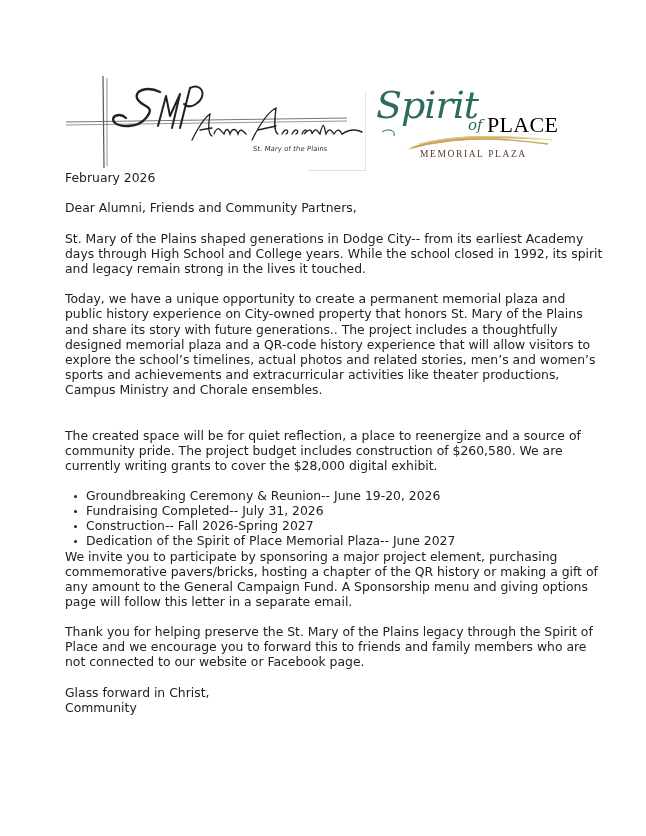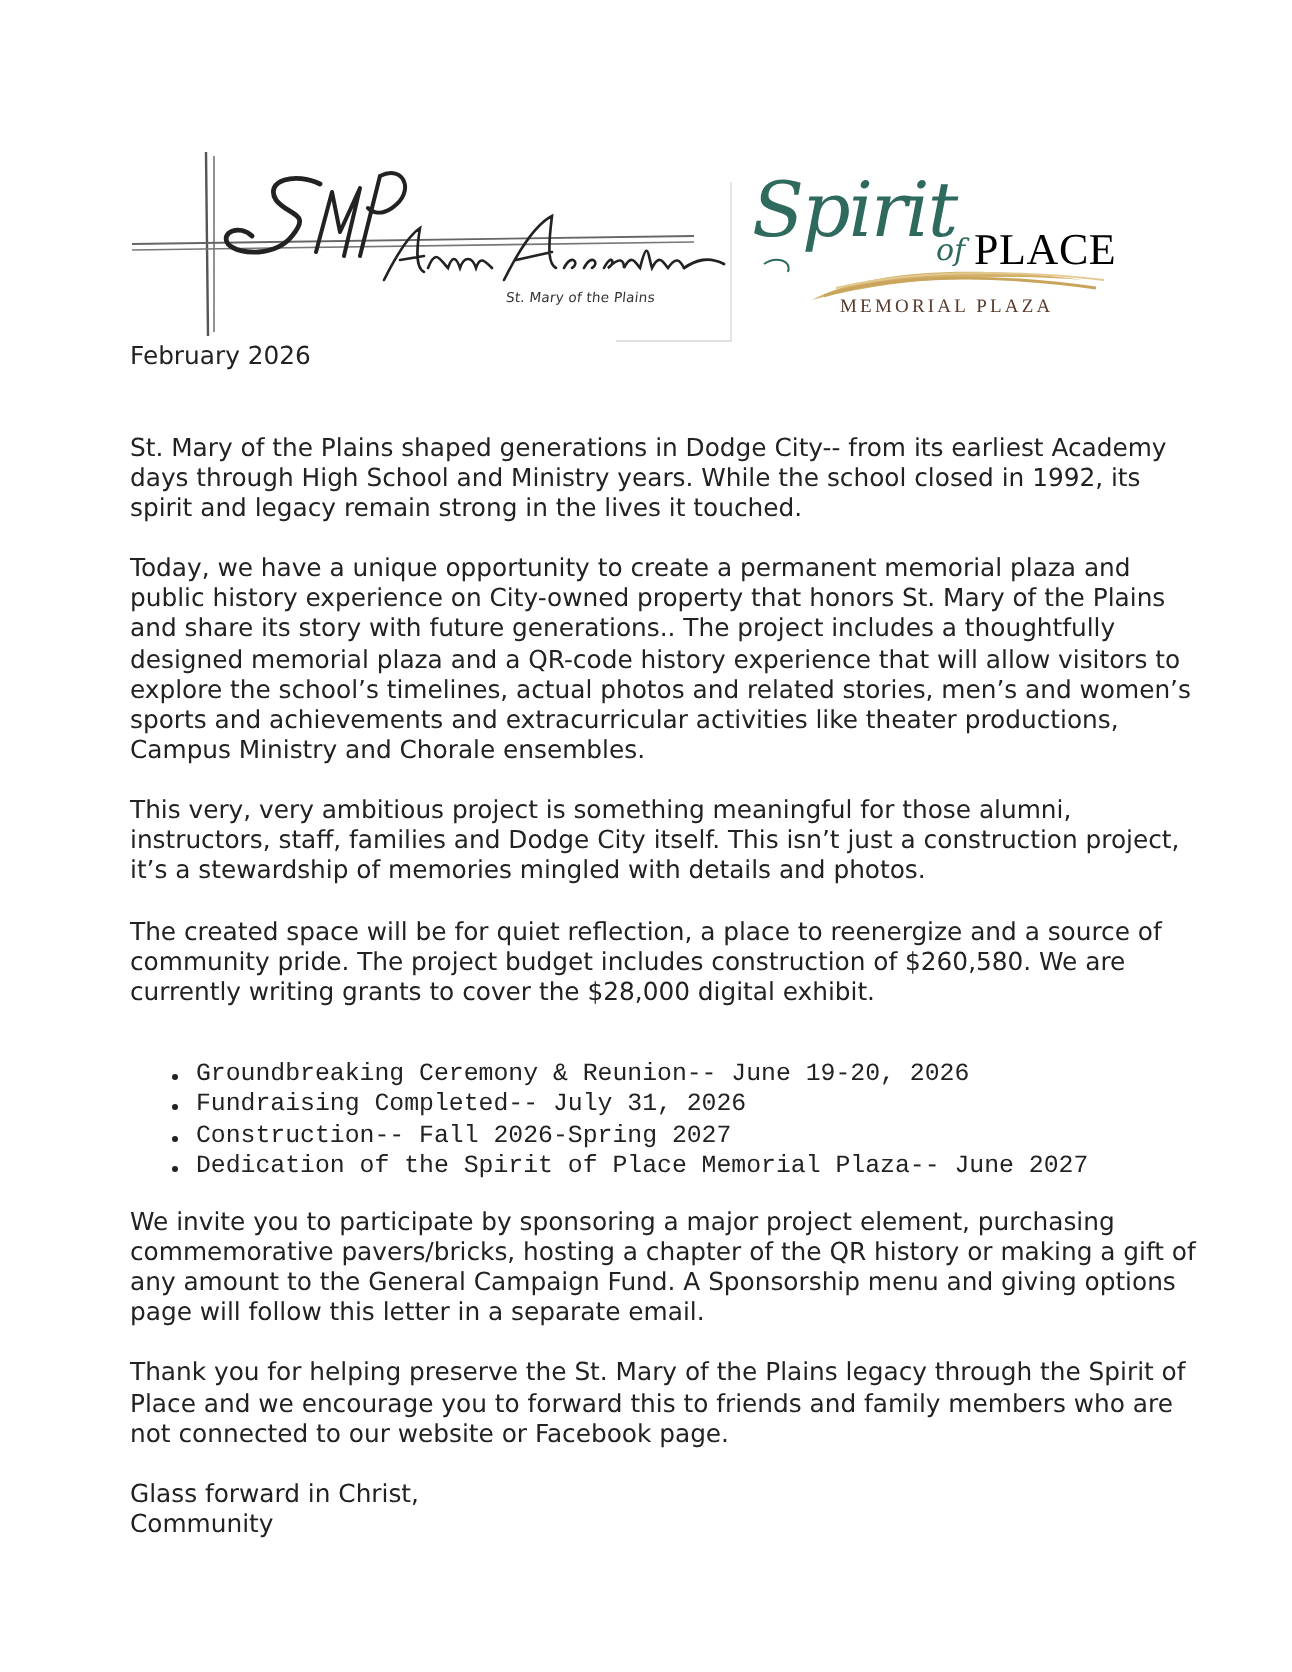--- a/index.html
+++ b/index.html
@@ -48,21 +48,21 @@
     }
 
     
     .letter {
       position: absolute; left: 65px; top: 170px; width: 540px;
       font-family: "DejaVu Sans", sans-serif; font-size: 12.4px; line-height: 15.1px;
       color: #222;
     }
     .letter p { margin: 0; }
     .gap { height: 15.3px; }
-    .letter ul { margin: 12px; padding: 0 0 0 21px; list-style: none; font-family: Liberation Mono, monospace; }
+    .letter ul { margin: 0; padding: 0 0 0 21px; list-style: none; }
     .letter ul li { position: relative; }
     .letter ul li::before {
       content: ""; position: absolute; left: -12px; top: 7px;
       width: 3px; height: 3px; background: #222; border-radius: 50%;
     }
     .nowrap { white-space: nowrap; }
   </style>
 </head>
 <body>
 
@@ -103,26 +103,26 @@
     </svg>
   </div>
   <span class="sop-spirit">Spirit</span>
   <span class="sop-of">of</span>
   <span class="sop-place">PLACE</span>
   <span class="sop-memorial">MEMORIAL PLAZA</span>
 
   <div class="letter">
     <p>February 2026</p>
     <div class="gap"></div>
+    <p>Dear Alumni, Friends and Community Partners,</p>
     <div class="gap"></div>
-    <p>St. Mary of the Plains shaped generations in Dodge City-- from its earliest Academy days through High School and Ministry years. While the school closed in 1992, its spirit and legacy remain strong in the lives it touched.</p>
+    <p>St. Mary of the Plains shaped generations in Dodge City-- from its earliest Academy days through High School and College years. While the school closed in 1992, its spirit and legacy remain strong in the lives it touched.</p>
     <div class="gap"></div>
     <p>Today, we have a unique opportunity to create a permanent memorial plaza and public history experience on City-owned property that honors St. Mary of the Plains and share its story with future generations.. The project includes a thoughtfully designed memorial plaza and a QR-code history experience that will allow visitors to explore the school’s timelines, actual photos and related stories, men’s and women’s sports and achievements and extracurricular activities like theater productions, Campus Ministry and Chorale ensembles.</p>
     <div class="gap"></div>
-    <p>This very, very ambitious project is something meaningful for those alumni, instructors, staff, families and Dodge City itself. This isn’t just a construction project, it’s a stewardship of memories mingled with details and photos.</p>
     <div class="gap"></div>
     <p>The created space will be for quiet reflection, a place to reenergize and a source of community pride. The project budget includes construction of $260,580. We are currently writing grants to cover the $28,000 digital exhibit.</p>
     <div class="gap"></div>
     <ul>
       <li>Groundbreaking Ceremony &amp; Reunion-- June 19-20, 2026</li>
       <li>Fundraising Completed-- July 31, 2026</li>
       <li>Construction-- Fall 2026-Spring 2027</li>
       <li>Dedication of the Spirit of Place Memorial Plaza-- June 2027</li>
     </ul>
     <p>We invite you to participate by sponsoring a major project element, purchasing commemorative pavers/bricks, hosting a chapter of the QR history or making a gift of any amount to the General Campaign Fund. A Sponsorship menu and giving options page will follow this letter in a separate email.</p>

